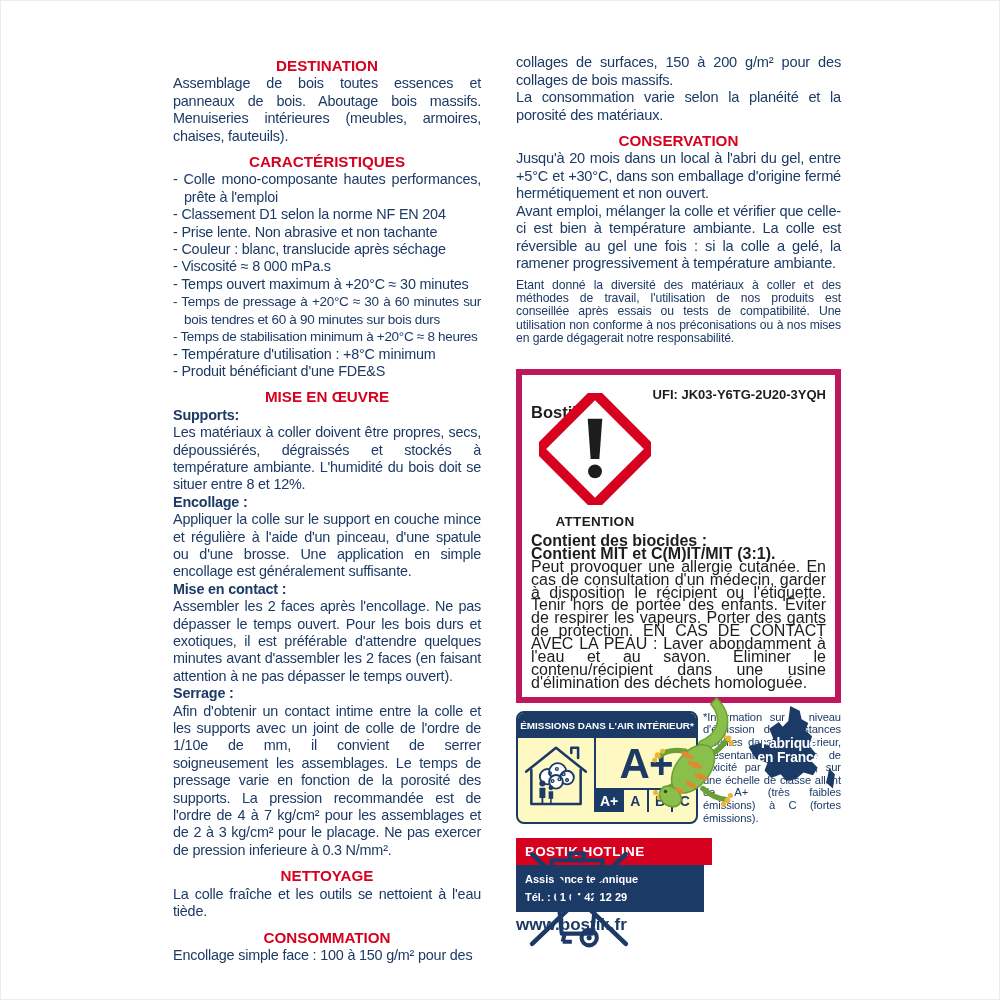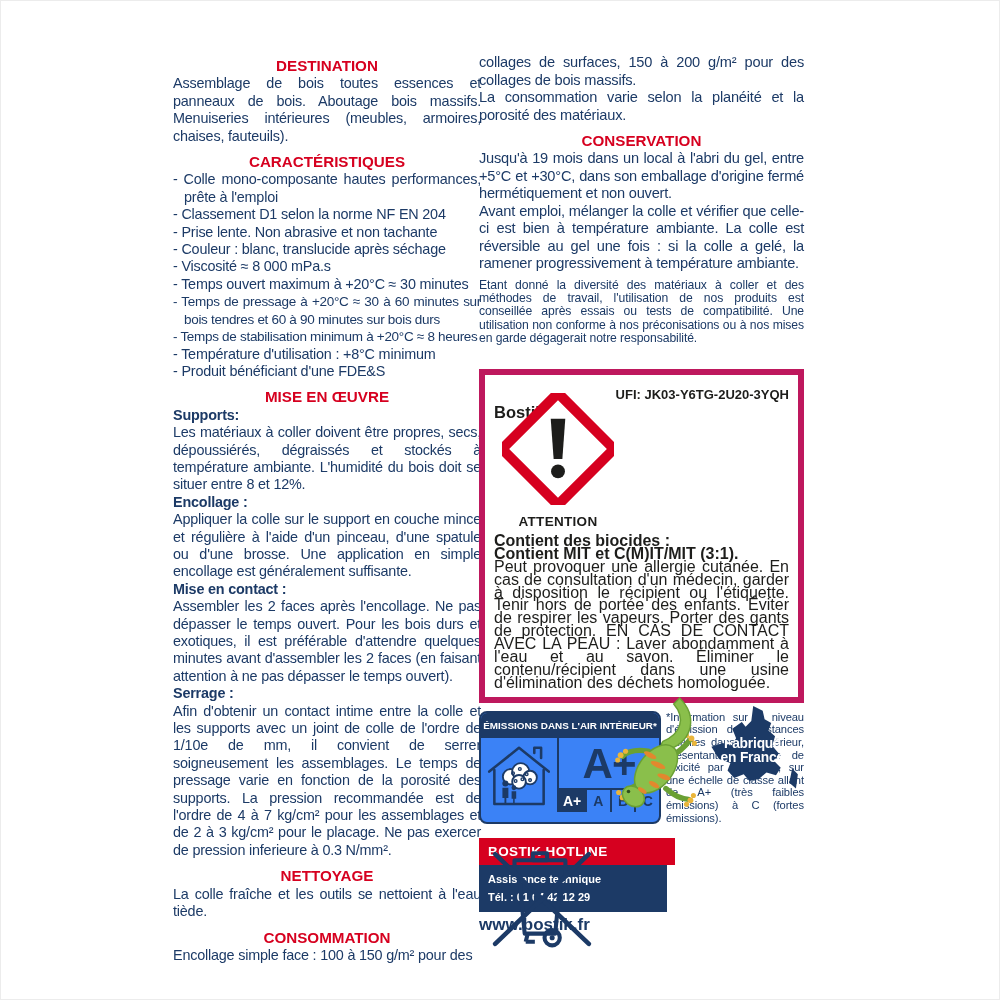--- a/index.html
+++ b/index.html
@@ -22,21 +22,21 @@
     font-size:15.2px;line-height:17.4px;margin:8px 0 1px 0;letter-spacing:0;
   }
   .heading.first{margin-top:0;}
   .para{text-align:justify;margin:0;}
   .bullet{text-align:justify;margin:0;padding-left:11px;text-indent:-11px;}
   .bullet.tight{font-size:13.5px;letter-spacing:-0.3px;}
   .sub-label{font-weight:bold;margin:0;}
 
   
   .col-right{
-    position:absolute;left:478px;top:53px;width:325px;height:945px;
+    position:absolute;left:515px;top:53px;width:325px;height:945px;
     color:var(--navy);font-size:14.6px;line-height:17.5px;letter-spacing:-0.2px;
   }
   .disclaimer{
     font-size:12.2px;line-height:13.2px;text-align:justify;margin-top:6px;letter-spacing:-0.1px;
   }
 
   
   .hazard{
     margin-top:24px;border:6px solid #be185d;background:#fff;color:var(--ink);
     padding:12px 9px 7px 9px;position:relative;letter-spacing:0;
@@ -49,21 +49,21 @@
     position:absolute;left:4px;bottom:0;width:120px;text-align:center;
     font-weight:bold;font-size:13.5px;letter-spacing:0.3px;
   }
   .bio{font-size:16px;line-height:12.9px;text-align:justify;margin-top:4px;}
   .bio .b{font-weight:bold;}
 
   
   .em-row{display:flex;margin-top:8px;gap:5px;}
   .em-label{
     width:182px;flex:none;border:2px solid var(--navy);border-radius:8px;
-    overflow:hidden;background:#3b82f6;
+    overflow:hidden;background:#fef9c3;
   }
   .em-title{
     background:var(--navy);color:#fff;font-weight:bold;font-size:9.9px;
     text-align:center;padding:4px 1px;white-space:nowrap;letter-spacing:0;
   }
   .em-body{display:flex;height:74px;}
   .em-house{width:76px;flex:none;display:flex;align-items:center;justify-content:center;}
   .em-right{flex:1;display:flex;flex-direction:column;border-left:2px solid var(--navy);}
   .em-grade{
     flex:1;display:flex;align-items:center;justify-content:center;
@@ -136,21 +136,21 @@
     <div class="heading">CONSOMMATION</div>
     <p class="para">Encollage simple face : 100 à 150 g/m² pour des</p>
   </div>
 
   <div class="col-right">
 
     <p class="para">collages de surfaces, 150 à 200 g/m² pour des collages de bois massifs.</p>
     <p class="para">La consommation varie selon la planéité et la porosité des matériaux.</p>
 
     <div class="heading">CONSERVATION</div>
-    <p class="para">Jusqu'à 19 mois dans un local à l'abri du gel, entre +5°C et +30°C, dans son emballage d'origine fermé hermétiquement et non ouvert.</p>
+    <p class="para">Jusqu'à 20 mois dans un local à l'abri du gel, entre +5°C et +30°C, dans son emballage d'origine fermé hermétiquement et non ouvert.</p>
     <p class="para">Avant emploi, mélanger la colle et vérifier que celle-ci est bien à température ambiante. La colle est réversible au gel une fois : si la colle a gelé, la ramener progressivement à température ambiante.</p>
 
     <p class="disclaimer">Etant donné la diversité des matériaux à coller et des méthodes de travail, l'utilisation de nos produits est conseillée après essais ou tests de compatibilité. Une utilisation non conforme à nos préconisations ou à nos mises en garde dégagerait notre responsabilité.</p>
 
     <div class="hazard">
       <div class="hazard-top">
         <div class="ufi">UFI: JK03-Y6TG-2U20-3YQH</div>
         <div class="company">Bostik S.A.</div>
         <svg class="ghs" viewBox="0 0 100 100" aria-hidden="true">
           <rect x="14.65" y="14.65" width="70.7" height="70.7" transform="rotate(45 50 50)" fill="#ffffff" stroke="#d6001f" stroke-width="9"></rect>

